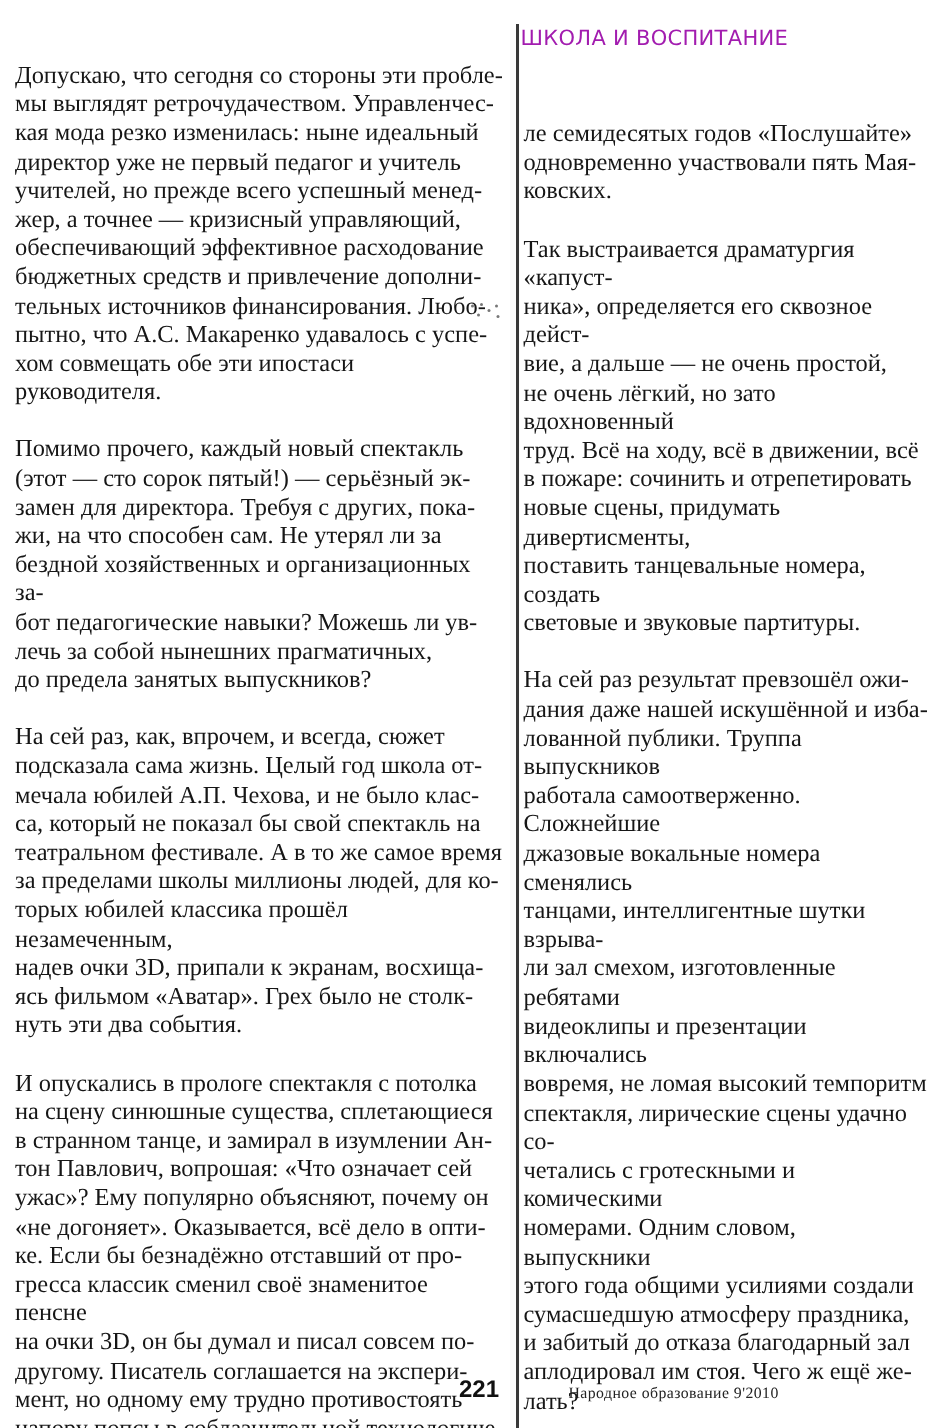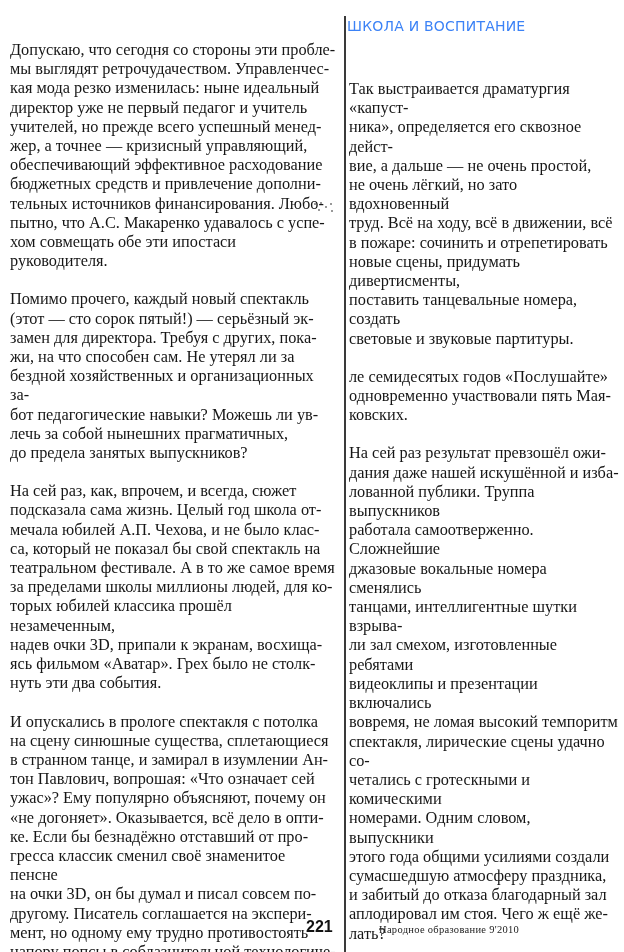--- a/index.html
+++ b/index.html
@@ -1,21 +1,21 @@
 <!DOCTYPE html>
 <html><head>
 <meta charset="utf-8">
 <style>
   html, body { margin: 0; padding: 0; background: #ffffff; }
   body { width: 624px; height: 952px; position: relative; overflow: hidden; color: #1a1a1a; }
   .page { position: absolute; left: 0; top: 0; width: 624px; height: 952px; }
   .divider { position: absolute; left: 344px; top: 16px; width: 2px; height: 936px; background: #3a3a3a; }
   .running-head {
     position: absolute; left: 347px; top: 18px;
-    font-family: "DejaVu Sans", sans-serif; font-size: 14px; letter-spacing: 0.2px; color: #3b82f6;
+    font-family: "DejaVu Sans", sans-serif; font-size: 14px; letter-spacing: 0.2px; color: #a21caf;
   }
   .col { position: absolute; font-family: "Liberation Serif", serif; font-size: 16.3px; line-height: 19.2px; color: #161616; }
   .col-left { left: 10px; top: 40px; width: 326px; }
   .col-right { left: 349px; top: 79px; width: 270px; }
   .para { margin: 0 0 19px 0; white-space: pre-line; text-align: left; }
   .page-number {
     position: absolute; left: 306px; top: 918px;
     font-family: Liberation Sans, sans-serif; font-weight: bold; font-size: 16px; color: #111;
   }
   .footer-text {
@@ -86,32 +86,32 @@
   <div class="specks">
     <i style="left:2px;top:3px"></i>
       <i style="left:8px;top:2px"></i>
       <i style="left:13px;top:6px"></i>
       <i style="left:18px;top:3px"></i>
       <i style="left:6px;top:9px"></i>
       <i style="left:19px;top:10px"></i>
   </div>
 
   <div class="col col-right">
+    <p class="para">ле семидесятых годов «Послушайте»
+одновременно участвовали пять Мая-
+ковских.</p>
     <p class="para">Так выстраивается драматургия «капуст-
 ника», определяется его сквозное дейст-
 вие, а дальше — не очень простой,
 не очень лёгкий, но зато вдохновенный
 труд. Всё на ходу, всё в движении, всё
 в пожаре: сочинить и отрепетировать
 новые сцены, придумать дивертисменты,
 поставить танцевальные номера, создать
 световые и звуковые партитуры.</p>
-    <p class="para">ле семидесятых годов «Послушайте»
-одновременно участвовали пять Мая-
-ковских.</p>
     <p class="para">На сей раз результат превзошёл ожи-
 дания даже нашей искушённой и изба-
 лованной публики. Труппа выпускников
 работала самоотверженно. Сложнейшие
 джазовые вокальные номера сменялись
 танцами, интеллигентные шутки взрыва-
 ли зал смехом, изготовленные ребятами
 видеоклипы и презентации включались
 вовремя, не ломая высокий темпоритм
 спектакля, лирические сцены удачно со-

